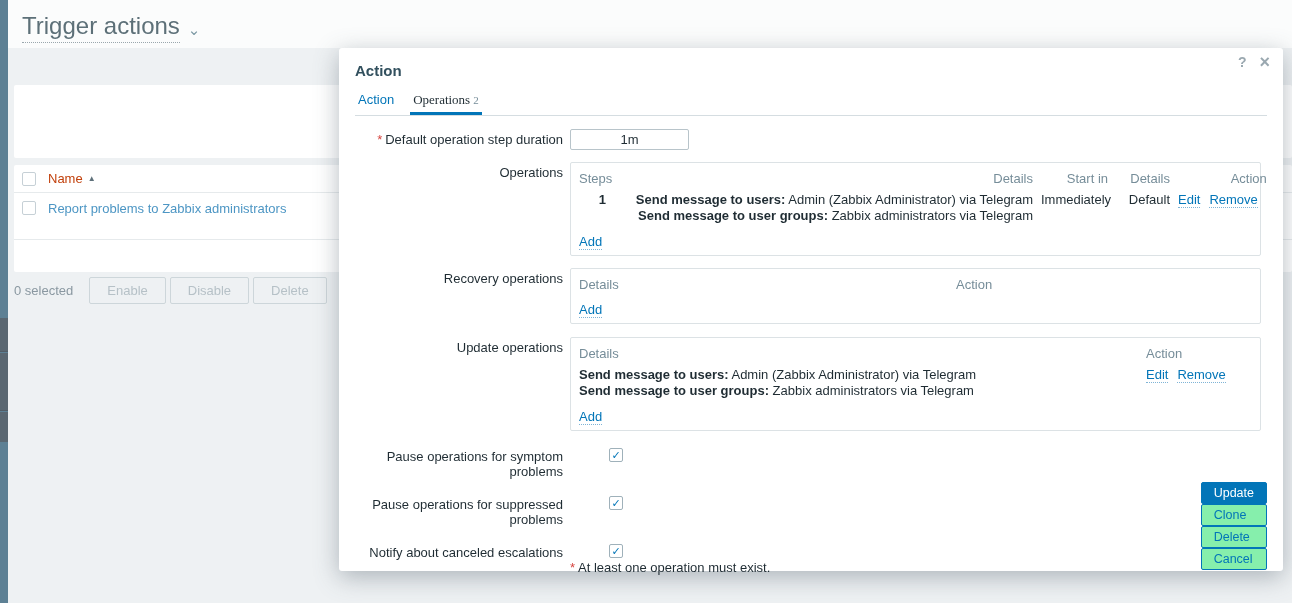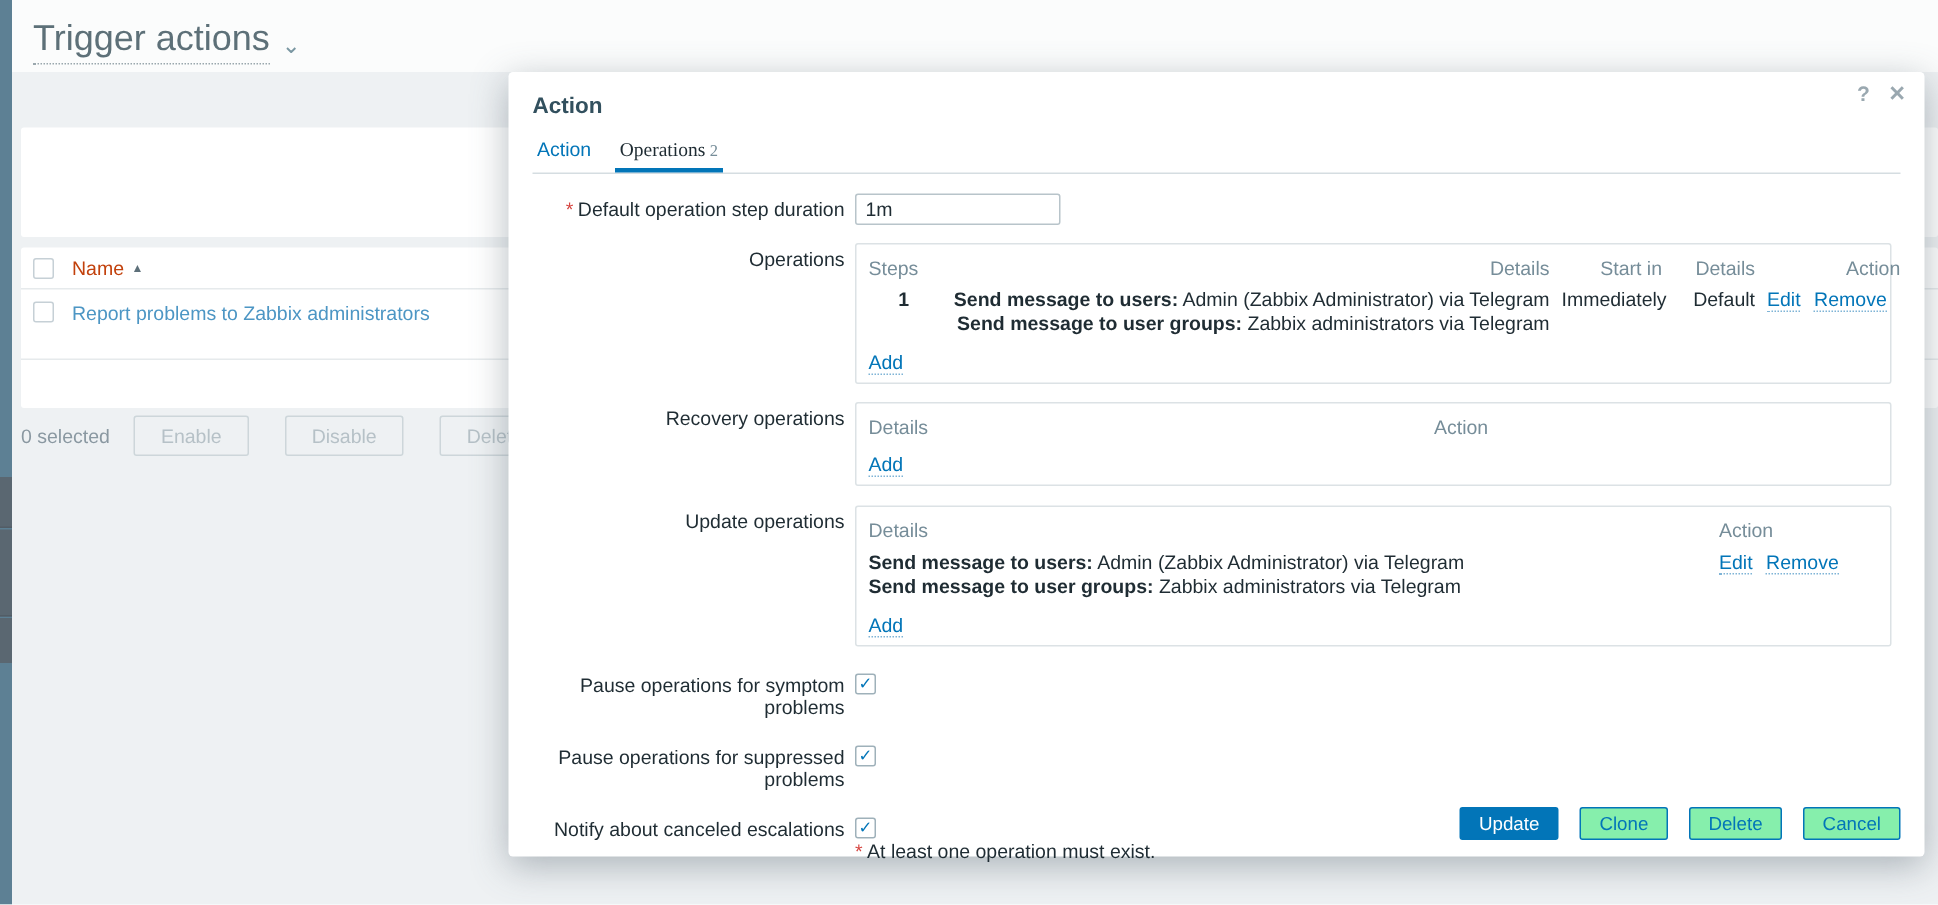--- a/index.html
+++ b/index.html
@@ -27,21 +27,21 @@
   .bg-thead { height:28px; border-bottom:1px solid #e6eaec; display:flex; align-items:center; padding-left:8px; }
   .bg-row { height:47px; border-bottom:1px solid #e6eaec; display:flex; align-items:flex-start; padding:8px 0 0 8px; }
   .cb { width:14px; height:14px; border:1px solid #c6d0d6; border-radius:2px; background:#fff; flex:none; }
   .bg-thead .col-name { margin-left:12px; color:#c2410c; }
   .sort-arrow { font-size:8px; color:#5e707a; margin-left:5px; }
   .bg-row a.row-link { margin-left:12px; color:#4d96c4; text-decoration:none; }
   .selection-bar { position:absolute; left:14px; top:276px; height:28px; display:flex; align-items:center; }
   .sel-count { color:#8a98a1; margin-right:16px; }
   .dis-btn {
     border:1px solid #cdd6da; color:#b6c1c7; background:transparent; border-radius:2px;
-    font-size:13px; padding:5px 17px; margin-right:24px; font-family:inherit;
+    font-size:13px; padding:5px 17px; margin-right:4px; font-family:inherit;
   }
   
   .modal {
     position:absolute; left:339px; top:48px; width:944px; height:523px;
     background:#fff; border-radius:3px;
     box-shadow:0 6px 24px rgba(90,105,115,.45);
   }
   .modal-controls { position:absolute; top:6px; right:13px; display:flex; align-items:center; gap:13px; }
   .ctl-icon { color:#9aa8b0; cursor:pointer; }
   .help-ic { font-size:14px; font-weight:bold; }
@@ -49,45 +49,45 @@
   .modal-title { padding:14px 16px 0; font-size:15px; font-weight:bold; color:#32505e; }
   .tabs { margin:13px 16px 0; border-bottom:1px solid #d5dde1; display:flex; }
   .tab { padding:0 3px 7px; margin-right:13px; cursor:pointer; }
   .tab.inactive { color:#0275b8; }
   .tab.active { color:#1f2c33; border-bottom:3px solid #0275b8; padding-bottom:4px;font-family:Liberation Serif, serif; }
   .tab .badge { color:#768d99; font-size:11px; margin-left:3px; }
   .form-row { display:flex; align-items:flex-start; padding-left:16px; }
   .row-label { width:208px; text-align:right; padding-top:3px; color:#1f2c33; flex:none; }
   .req { color:#d64540; margin-right:3px; }
   .row-field { margin-left:7px; }
-  .mt13 { margin-top:13px; } .mt12 { margin-top:12px; } .mt15 { margin-top:15px; } .mt20 { }
+  .mt13 { margin-top:13px; } .mt12 { margin-top:12px; } .mt15 { margin-top:15px;gap:39px; } .mt20 { }
   input.text-input {
-    width:137px; height:21px; border:1px solid #b8c4ca; border-radius:2px;
-    padding:0 6px; font-size:13px; font-family:inherit; color:#1f2c33;
+    width:119px; height:21px; border:1px solid #b8c4ca; border-radius:2px;
+    padding:0 6px; font-size:13px; font-family:inherit; color:#1f2c33;text-align:center;
   }
   .op-box { width:691px; border:1px solid #dce2e5; border-radius:2px; padding:5px 0 6px 8px; }
   .grid5 { display:grid; grid-template-columns:35px 427px 75px 62px auto;text-align:right; }
   .grid2a { display:grid; grid-template-columns:377px auto; }
   .grid2b { display:grid; grid-template-columns:567px auto; }
   .hdr { color:#768d99; padding:2px 0 3px; }
   .cell { padding:3px 8px 3px 0; }
   .steps-val { font-weight:bold; }
   .detail-line { line-height:16px; }
   .detail-line b { color:#1f2c33; }
   .dotted-link { color:#0275b8; text-decoration:none; border-bottom:1px dotted #7fb4d6; cursor:pointer; }
   .action-links .dotted-link { margin-right:9px; }
   .add-row { margin-top:7px; }
   .checkbox {
     width:14px; height:14px; border:1px solid #9fb1ba; border-radius:2px; background:#fff;
     display:inline-flex; align-items:center; justify-content:center; cursor:pointer;
   }
   .checkbox .check { color:#0275b8; font-size:11px; font-weight:bold; line-height:10px; margin-top:1px; }
   .cb-field { padding-top:1px; }
   .hint-text { color:#1f2c33; }
-  .modal-footer { position:absolute; right:16px; bottom:11px; display:flex; }
+  .modal-footer { position:absolute; right:16px; bottom:1px; display:flex;flex-direction:column; }
   .btn {
     height:22px; padding:0 12px; margin-left:14px; border-radius:2px; font-size:12.5px;
     font-family:inherit; cursor:pointer; display:flex; align-items:center;
   }
   .btn-primary { background:#0275b8; border:1px solid #0275b8; color:#fff; }
   .btn-outline { background:#86efac; border:1px solid #0275b8; color:#0275b8; }
 </style>
 </head>
 <body>
 

